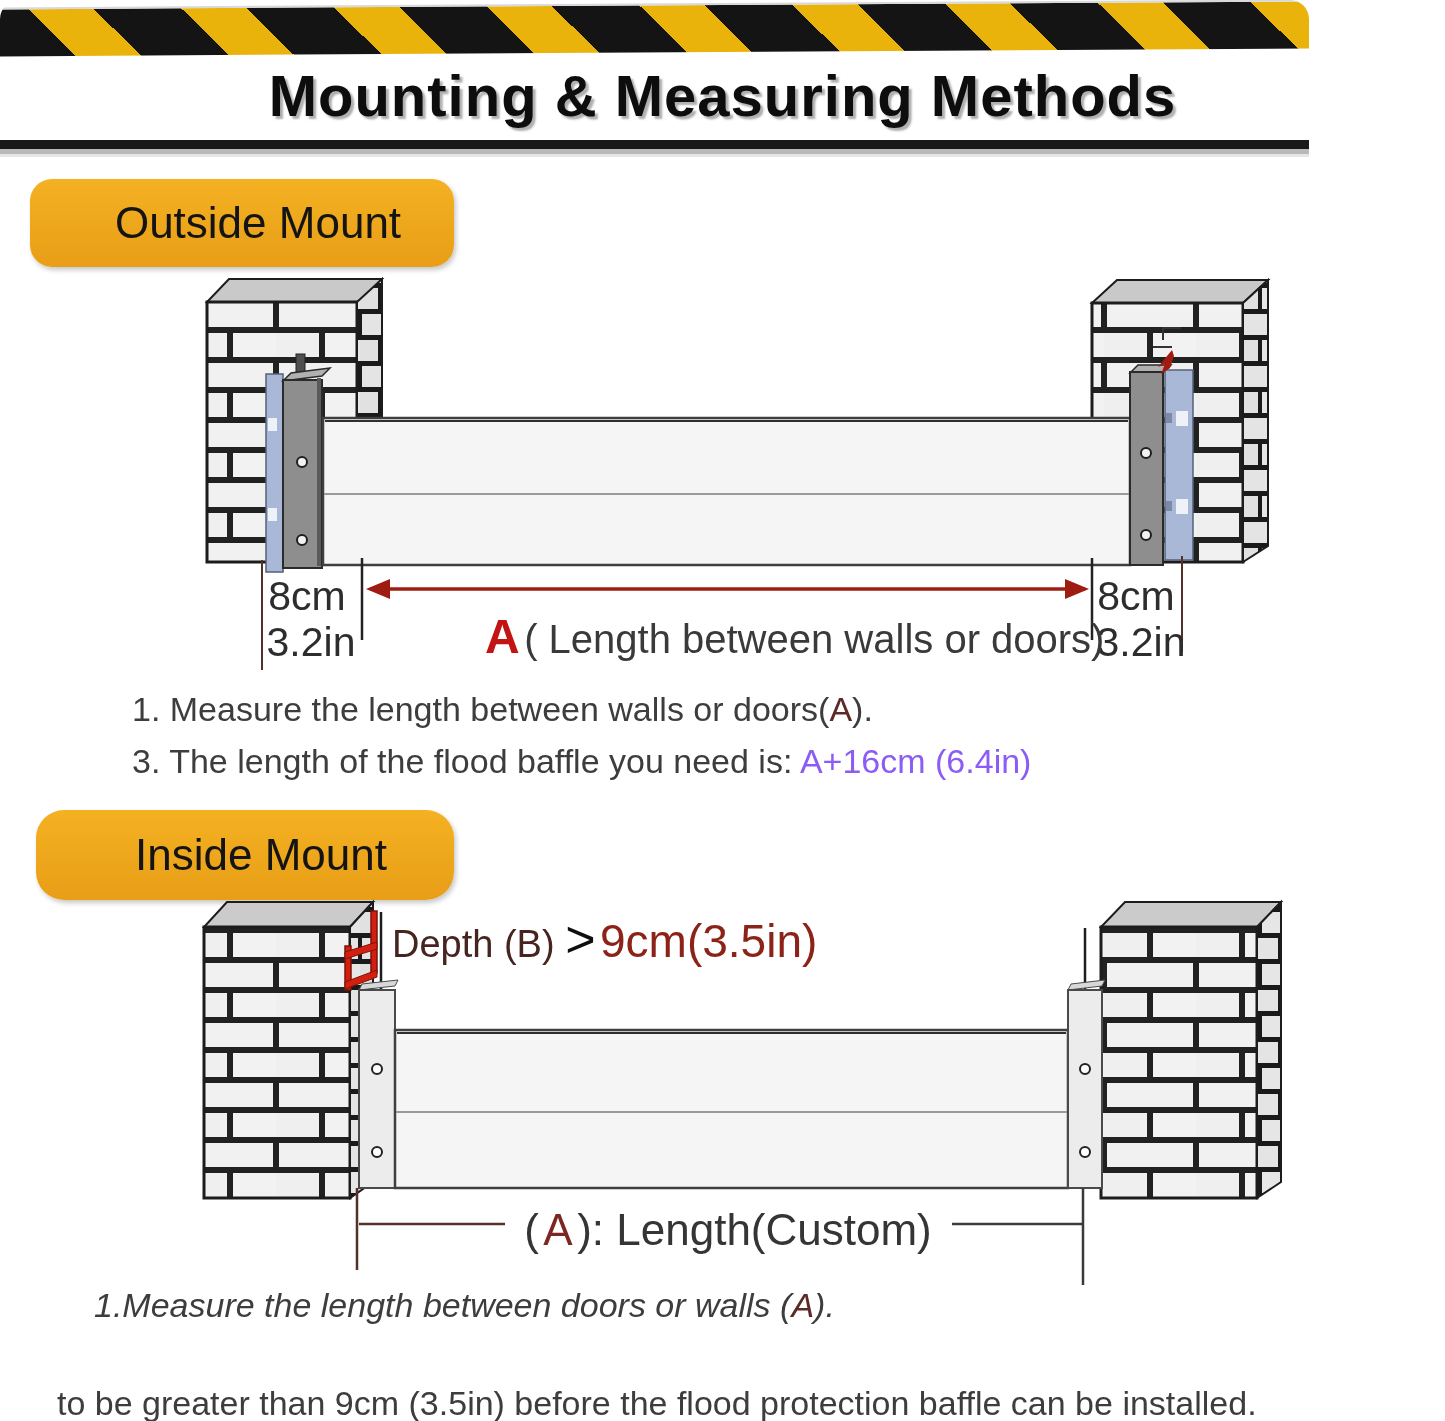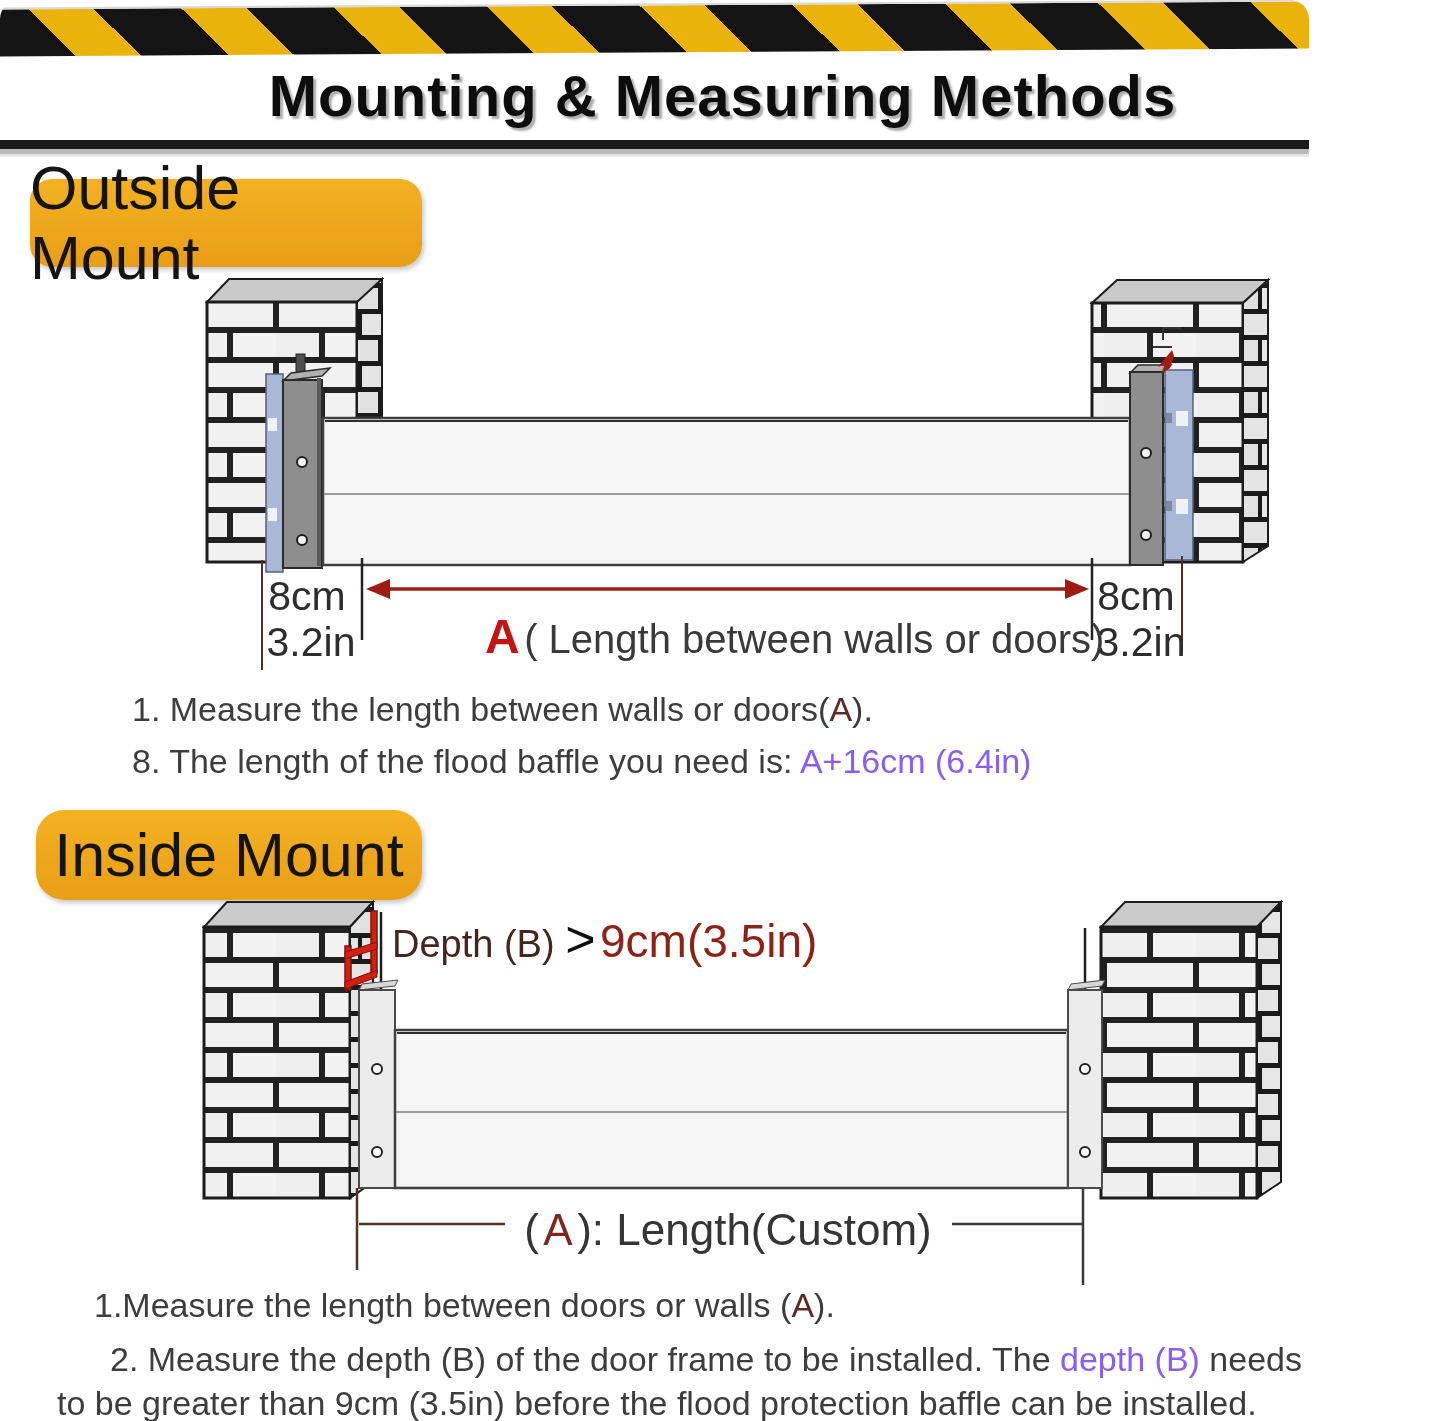--- a/index.html
+++ b/index.html
@@ -12,33 +12,33 @@
         border-top:2px solid #d9d9d9;}
   .title{position:absolute;left:0;top:54px;width:1445px;height:84px;line-height:84px;
          text-align:center;font-size:58px;font-weight:bold;letter-spacing:1px;color:#0d0d0d;
          text-shadow:3px 3px 2px rgba(110,110,110,.55);}
   .bar-black{position:absolute;left:0;top:140px;width:1445px;height:9px;background:#191919;}
   .bar-gray{position:absolute;left:0;top:149px;width:1445px;height:5px;background:#b9b9b9;}
   .bar-lite{position:absolute;left:0;top:154px;width:1445px;height:3px;background:#e6e6e6;}
   
   .badge{position:absolute;background:linear-gradient(#f4b122,#e89e17);
          border-radius:22px;color:#141414;display:flex;align-items:center;justify-content:center;
-         font-size:61px;box-shadow:2px 3px 5px rgba(0,0,0,.22);}
+         font-size:44px;box-shadow:2px 3px 5px rgba(0,0,0,.22);padding-left:32px;}
   #badge-outside{left:30px;top:179px;width:392px;height:88px;}
   #badge-inside{left:36px;top:810px;width:386px;height:90px;border-radius:28px;justify-content:center;}
   
   .diag{position:absolute;left:0;}
   #diag1{top:260px;}
   #diag2{top:895px;}
   svg text{font-family:"Liberation Sans",sans-serif;}
   
   .note{position:absolute;font-size:34px;color:#3d3d3d;white-space:nowrap;}
   #o-note1{left:132px;top:690px;}
   #o-note2{left:132px;top:742px;}
-  #i-note1{left:94px;top:1286px;}
+  #i-note1{left:94px;top:1286px;font-style:italic;}
   #i-note2{left:110px;top:1340px;}
   #i-note3{left:57px;top:1384px;}
   .maroon{color:#8b5cf6;}
   .maroon-soft{color:#5d2a28;}
 </style>
 </head>
 <body>
 
 <div id="canvas">
 
@@ -133,21 +133,21 @@
     <text x="485" y="653">
       <tspan font-size="48" font-weight="bold" fill="#c31414">A</tspan>
       <tspan font-size="40" fill="#3a3a3a">( Length between walls or doors)</tspan>
     </text>
   </svg>
 
   <div class="note" id="o-note1">
     <span>1. Measure the length between walls or doors(</span><span class="maroon-soft">A</span><span>).</span>
   </div>
   <div class="note" id="o-note2">
-    <span>8. The length of the flood baffle you need is: </span><span class="maroon">A+16cm (6.4in)</span>
+    <span>3. The length of the flood baffle you need is: </span><span class="maroon">A+16cm (6.4in)</span>
   </div>
 
   <div class="badge" id="badge-inside">
     <span>Inside Mount</span>
   </div>
 
   <svg id="diag2" class="diag" width="1445" height="400" viewBox="0 895 1445 400">
     <defs>
       <pattern id="p2f" width="92" height="60" patternUnits="userSpaceOnUse">
         <rect width="92" height="60" fill="#212121"></rect>
@@ -219,20 +219,17 @@
     <text x="728" y="1245" text-anchor="middle">
       <tspan font-size="44" fill="#353535">(</tspan>
       <tspan font-size="44" fill="#7c2721">A</tspan>
       <tspan font-size="44" fill="#353535">): Length(Custom)</tspan>
     </text>
   </svg>
 
   <div class="note" id="i-note1">
     <span>1.Measure the length between doors or walls (</span><span class="maroon-soft">A</span><span>).</span>
   </div>
-  <div class="note" id="i-note2">
-    <span>2. Measure the depth (B) of the door frame to be installed. The </span><span class="maroon">depth (B)</span><span> needs</span>
-  </div>
   <div class="note" id="i-note3">
     <span>to be greater than 9cm (3.5in) before the flood protection baffle can be installed.</span>
   </div>
 
 </div>
 
 </body></html>

